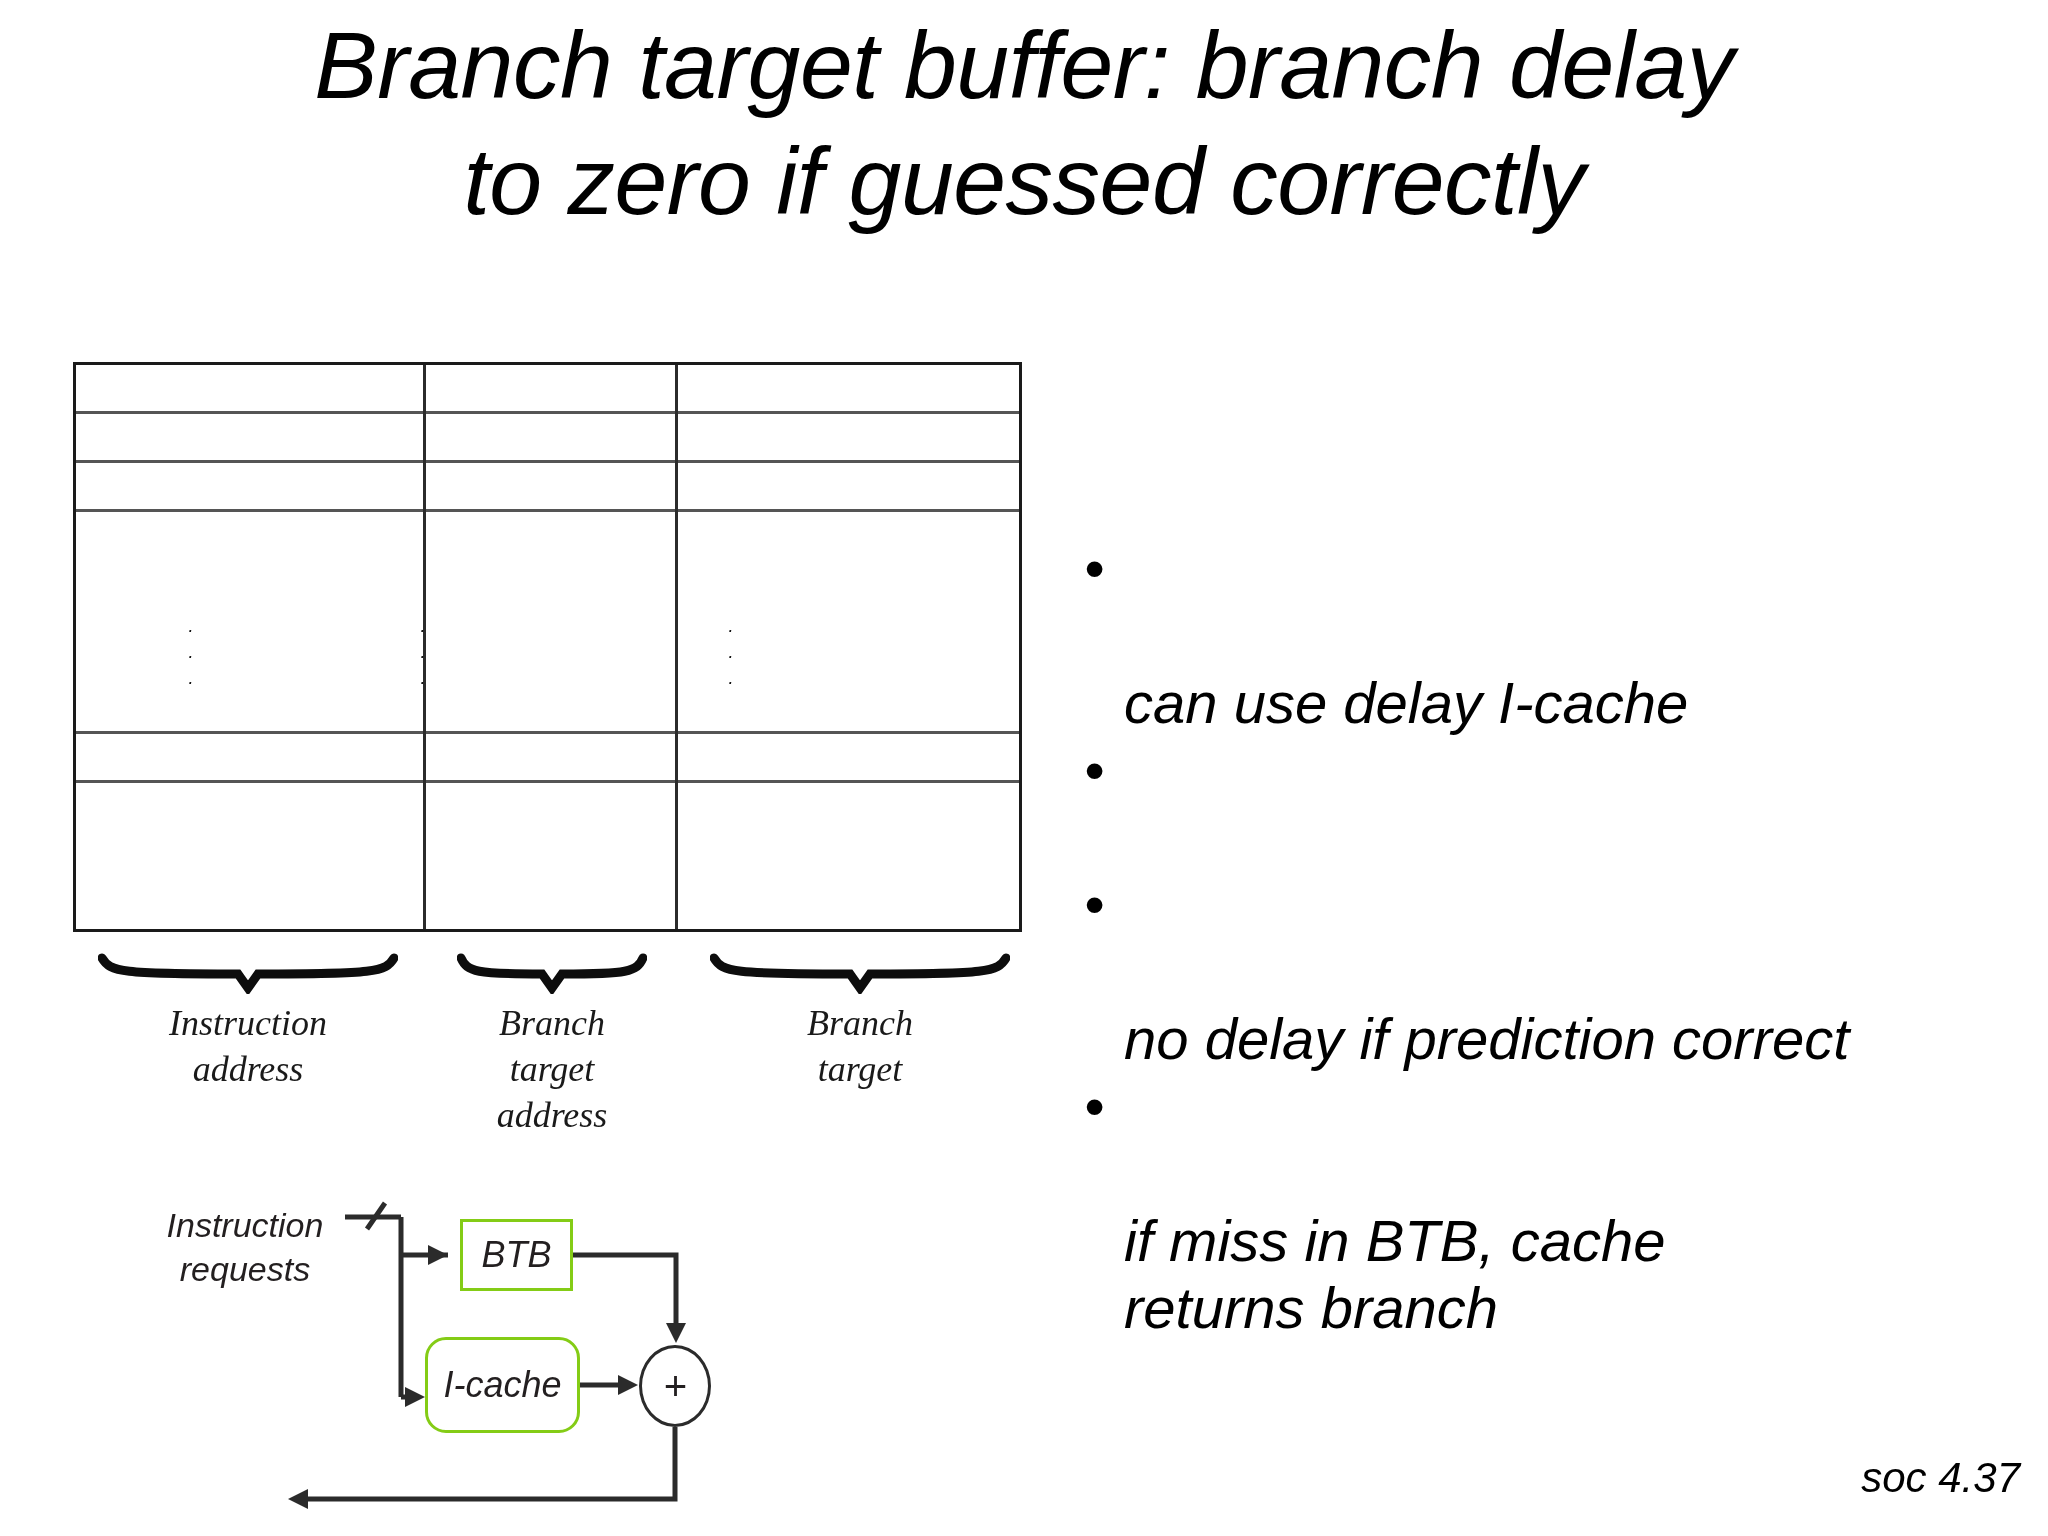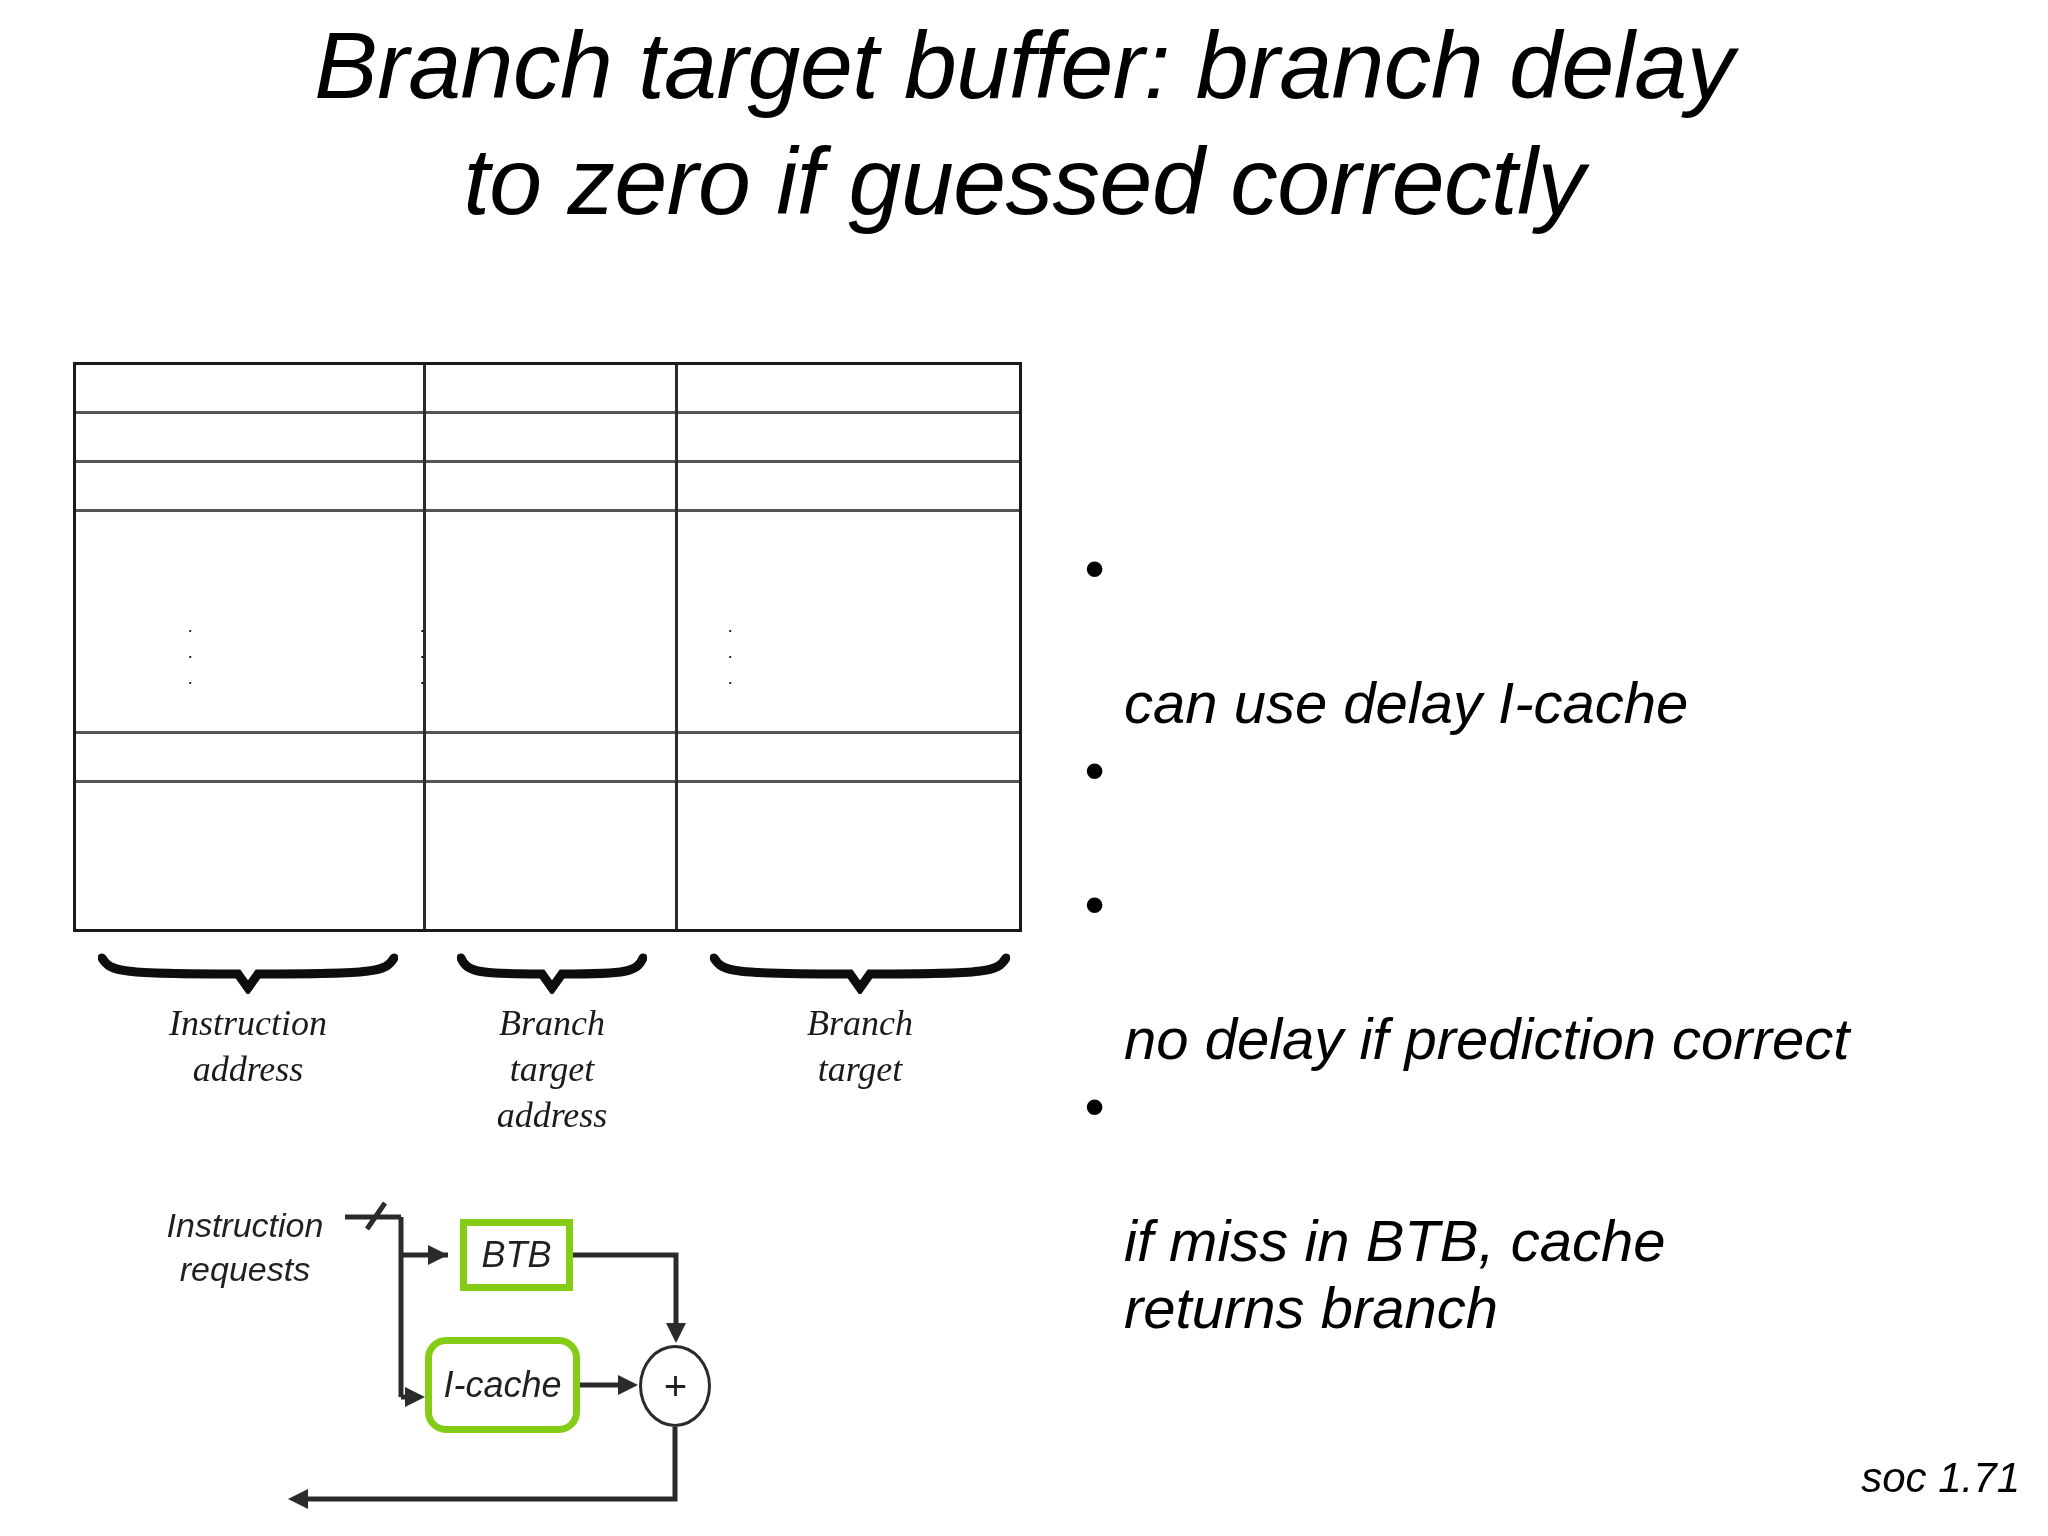--- a/index.html
+++ b/index.html
@@ -105,21 +105,21 @@
     width: 250px;
     text-align: center;
     font-family: "Liberation Sans", sans-serif;
     font-size: 34px;
     line-height: 1.3;
     color: #231f20;
     white-space: pre-line;
   }
   .dg-box {
     position: absolute;
-    border: 7px solid #84cc16;
+    border: 3px solid #84cc16;
     box-sizing: border-box;
     display: flex;
     align-items: center;
     justify-content: center;
     font-family: "Liberation Sans", sans-serif;
     color: #231f20;
     background: #fff;
   }
   #btb-box {
     left: 340px; top: 24px; width: 113px; height: 72px;
@@ -290,15 +290,15 @@
       <span>no delay if prediction correct</span>
     </div>
     <div class="bullet">
       <span class="marker">•</span>
       <span>if miss in BTB, cache
 returns branch</span>
     </div>
 
   </div>
 
-  <div id="footer">soc 1.71</div>
+  <div id="footer">soc 4.37</div>
 
 </div>
 
 </body></html>

